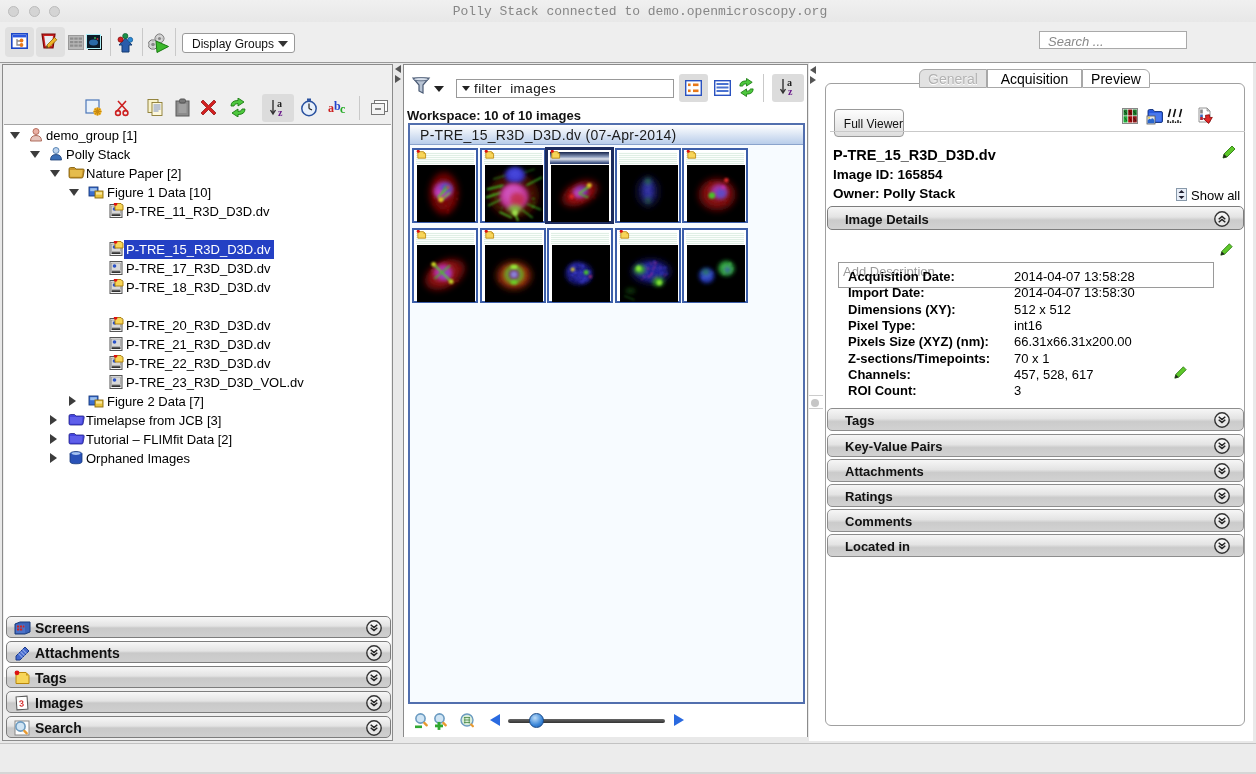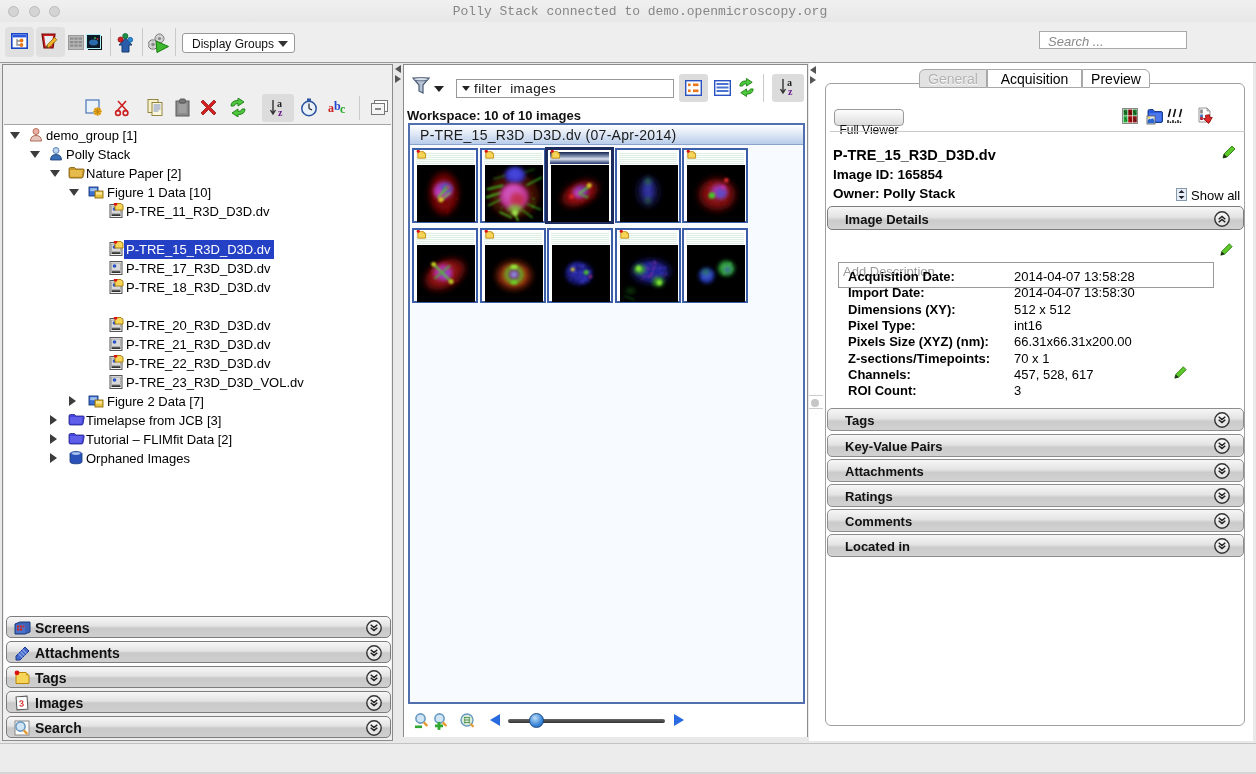--- a/index.html
+++ b/index.html
@@ -1000,21 +1000,21 @@
         <circle cx="35.3" cy="28.2" r="0.9" fill="#55cc55" opacity="0.6" filter="url(#b1)"></circle>
         <circle cx="36.7" cy="27.7" r="0.6" fill="#55cc55" opacity="0.6" filter="url(#b1)"></circle>
         <circle cx="42.1" cy="26.8" r="0.9" fill="#55cc55" opacity="0.6" filter="url(#b1)"></circle>
         <circle cx="36.2" cy="25.6" r="0.7" fill="#55cc55" opacity="0.6" filter="url(#b1)"></circle>
         <circle cx="43.3" cy="23.6" r="1.0" fill="#55cc55" opacity="0.6" filter="url(#b1)"></circle>
         <circle cx="37.5" cy="21.6" r="0.7" fill="#55cc55" opacity="0.6" filter="url(#b1)"></circle>
       </svg></div>
 </div>
 <div id="rightwhite"></div>
 <div id="rightpanel">
-  <div class="abs" style="left:8px;top:25px;width:70px;height:17px;background:linear-gradient(#fdfdfd,#dedede);border:1px solid #999;border-radius:4px;font-size:12px;color:#111;text-align:center;padding-top:13px">Full Viewer</div>
+  <div class="abs" style="left:8px;top:25px;width:70px;height:28px;background:linear-gradient(#fdfdfd,#dedede);border:1px solid #999;border-radius:4px;font-size:12px;color:#111;text-align:right;padding-top:7px">Full Viewer</div>
   <svg class="abs" style="left:296px;top:24px" width="16" height="16" viewBox="0 0 16 16">
       <rect x="0.5" y="0.5" width="15" height="15" fill="#fff" stroke="#888"></rect>
       <rect x="1.5" y="1.5" width="4" height="6" fill="#1a7a2a"></rect>
       <rect x="6.2" y="1.5" width="4" height="6" fill="#8a0a0a"></rect>
       <rect x="10.8" y="1.5" width="4" height="6" fill="#1a7a2a"></rect>
       <rect x="1.5" y="8.2" width="4" height="6.3" fill="#22aa3a"></rect>
       <rect x="6.2" y="8.2" width="4" height="6.3" fill="#aa1010"></rect>
       <rect x="10.8" y="8.2" width="4" height="6.3" fill="#8a1a1a"></rect>
       <path d="M2 3 L5 6 M7 2.5 L9.5 6.5 M11.5 3 L14 6 M2.5 9.5 L5 13 M7 9 L9.5 13.5 M11.5 9.5 L14 13" stroke="#000" stroke-width="0.7" opacity="0.6"></path>
     </svg>

